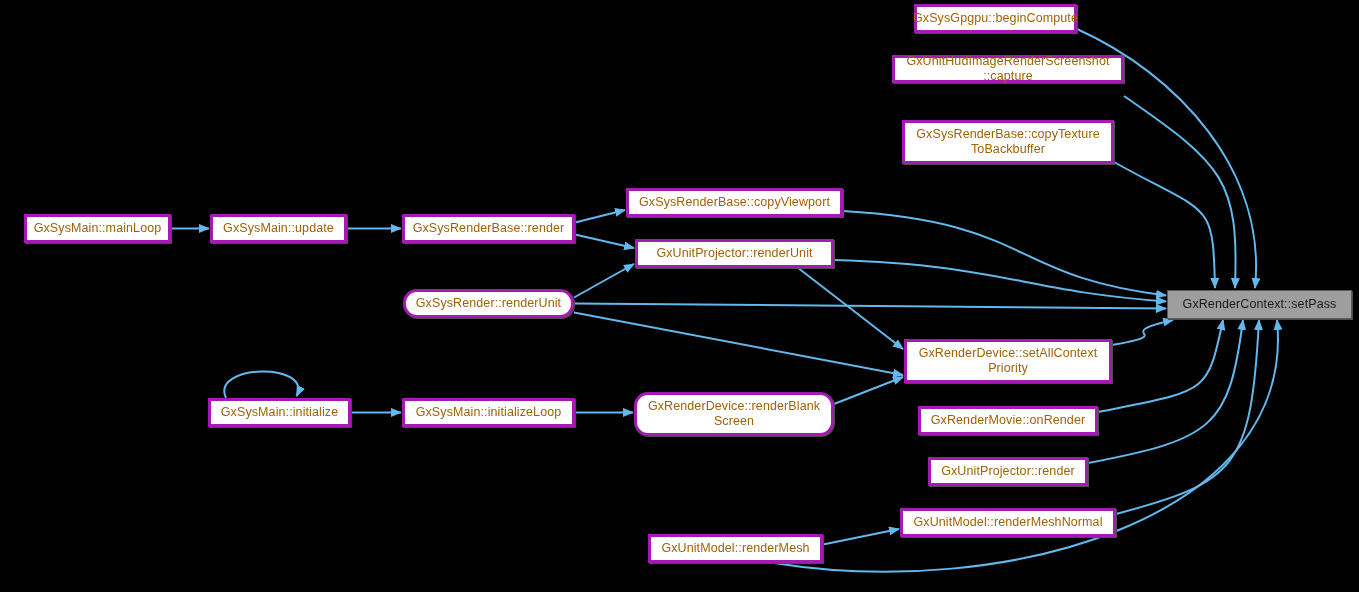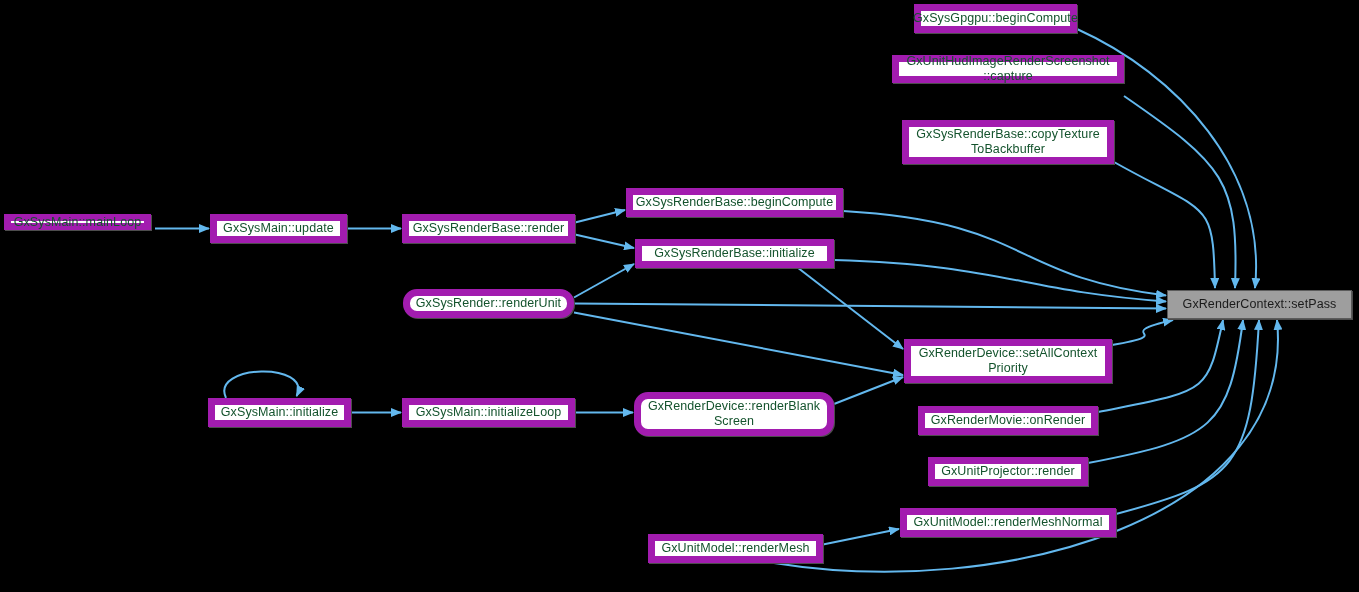--- a/index.html
+++ b/index.html
@@ -20,27 +20,27 @@
     position: absolute;
     left: 0;
     top: 0;
     width: 1359px;
     height: 592px;
   }
   .node {
     position: absolute;
     box-sizing: border-box;
     background: #ffffff;
-    border: 7px solid #a21caf;
+    border: 3px solid #a21caf;
     box-shadow: 1px 1px 0 0 #4d4d4d;
     display: flex;
     align-items: center;
     justify-content: center;
     text-align: center;
-    color: #14532d;
+    color: #a16207;
     font-family: "Liberation Sans", sans-serif;
     font-size: 12.5px;
     line-height: 15px;
     letter-spacing: 0.1px;
     white-space: pre-line;
     z-index: 5;
   }
   .node.highlight {
     background: #9e9e9e;
     border: 1px solid #5b5b5b;
@@ -82,25 +82,25 @@
         <path d="M 834 404 L 903 377" marker-end="url(#arrowhead)"></path>
         <path d="M 1112 345 C 1182 333, 1107 335, 1173 320" marker-end="url(#arrowhead)"></path>
         <path d="M 1098 412 C 1208 390, 1207 395, 1223 320" marker-end="url(#arrowhead)"></path>
         <path d="M 1088 463 C 1214 439, 1229 427, 1243 320" marker-end="url(#arrowhead)"></path>
         <path d="M 1116 514 C 1236 482, 1251 469, 1259 320" marker-end="url(#arrowhead)"></path>
         <path d="M 823 544.5 L 899 529" marker-end="url(#arrowhead)"></path>
         <path d="M 774 563 C 1003 600, 1297 519, 1277 320" marker-end="url(#arrowhead)"></path>
       </g>
   </svg>
   <div id="node-layer">
-      <div class="node" style="left: 4px; top: 214px; width: 147px; height: 16px;"><span class="node-label">GxSysMain::mainLoop</span></div>
+      <div class="node" style="left: 24px; top: 214px; width: 147px; height: 29px;"><span class="node-label">GxSysMain::mainLoop</span></div>
       <div class="node" style="left: 210px; top: 214px; width: 137px; height: 29px;"><span class="node-label">GxSysMain::update</span></div>
       <div class="node" style="left: 402px; top: 214px; width: 173px; height: 29px;"><span class="node-label">GxSysRenderBase::render</span></div>
-      <div class="node" style="left: 626px; top: 188px; width: 217px; height: 29px;"><span class="node-label">GxSysRenderBase::beginCompute</span></div>
-      <div class="node" style="left: 635px; top: 239px; width: 199px; height: 29px;"><span class="node-label">GxSysRenderBase::initialize</span></div>
+      <div class="node" style="left: 626px; top: 188px; width: 217px; height: 29px;"><span class="node-label">GxSysRenderBase::copyViewport</span></div>
+      <div class="node" style="left: 635px; top: 239px; width: 199px; height: 29px;"><span class="node-label">GxUnitProjector::renderUnit</span></div>
       <div class="node" style="left: 403px; top: 289px; width: 171px; height: 29px; border-radius: 14px;"><span class="node-label">GxSysRender::renderUnit</span></div>
       <div class="node" style="left: 208px; top: 398px; width: 143px; height: 29px;"><span class="node-label">GxSysMain::initialize</span></div>
       <div class="node" style="left: 402px; top: 398px; width: 173px; height: 29px;"><span class="node-label">GxSysMain::initializeLoop</span></div>
       <div class="node" style="left: 634px; top: 392px; width: 200px; height: 44px; border-radius: 14px;"><span class="node-label">GxRenderDevice::renderBlank
 Screen</span></div>
       <div class="node" style="left: 914px; top: 4px; width: 163px; height: 29px;"><span class="node-label">GxSysGpgpu::beginCompute</span></div>
       <div class="node" style="left: 892px; top: 55px; width: 232px; height: 28px;"><span class="node-label">GxUnitHudImageRenderScreenshot
 ::capture</span></div>
       <div class="node" style="left: 902px; top: 120px; width: 212px; height: 44px;"><span class="node-label">GxSysRenderBase::copyTexture
 ToBackbuffer</span></div>

